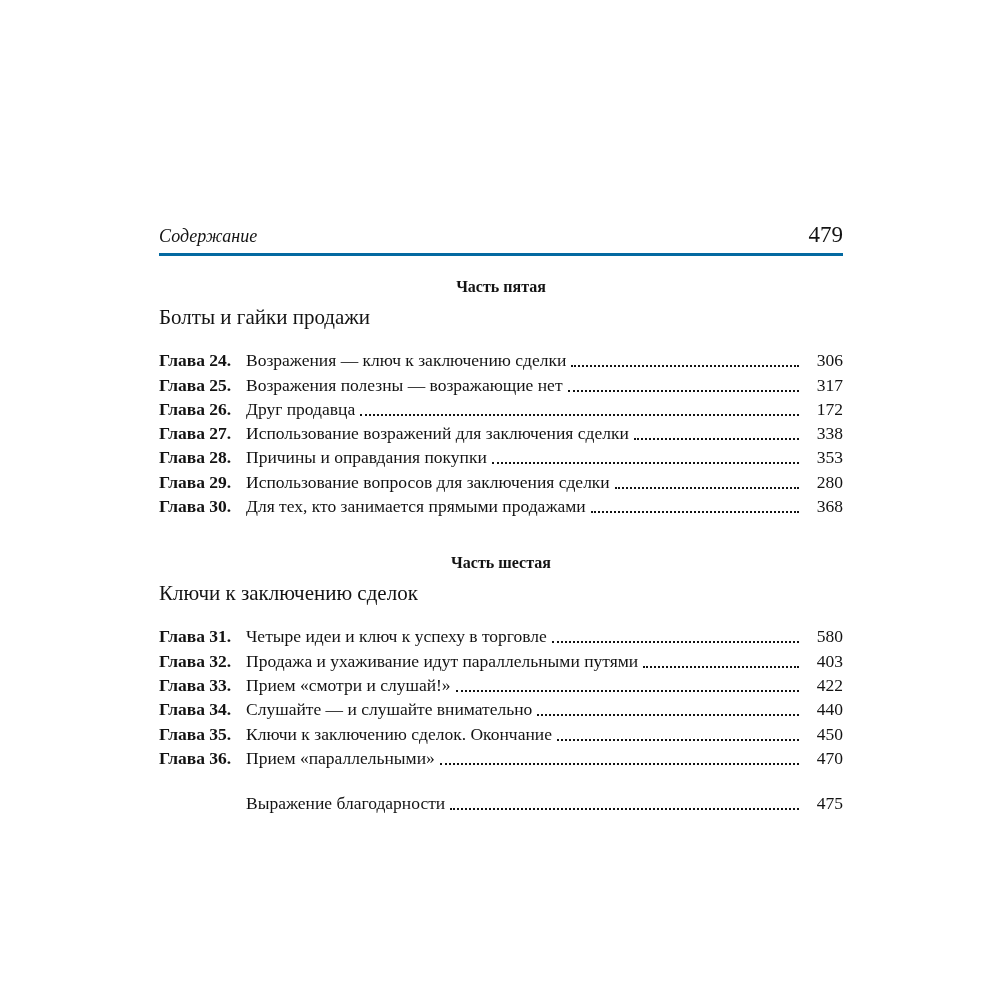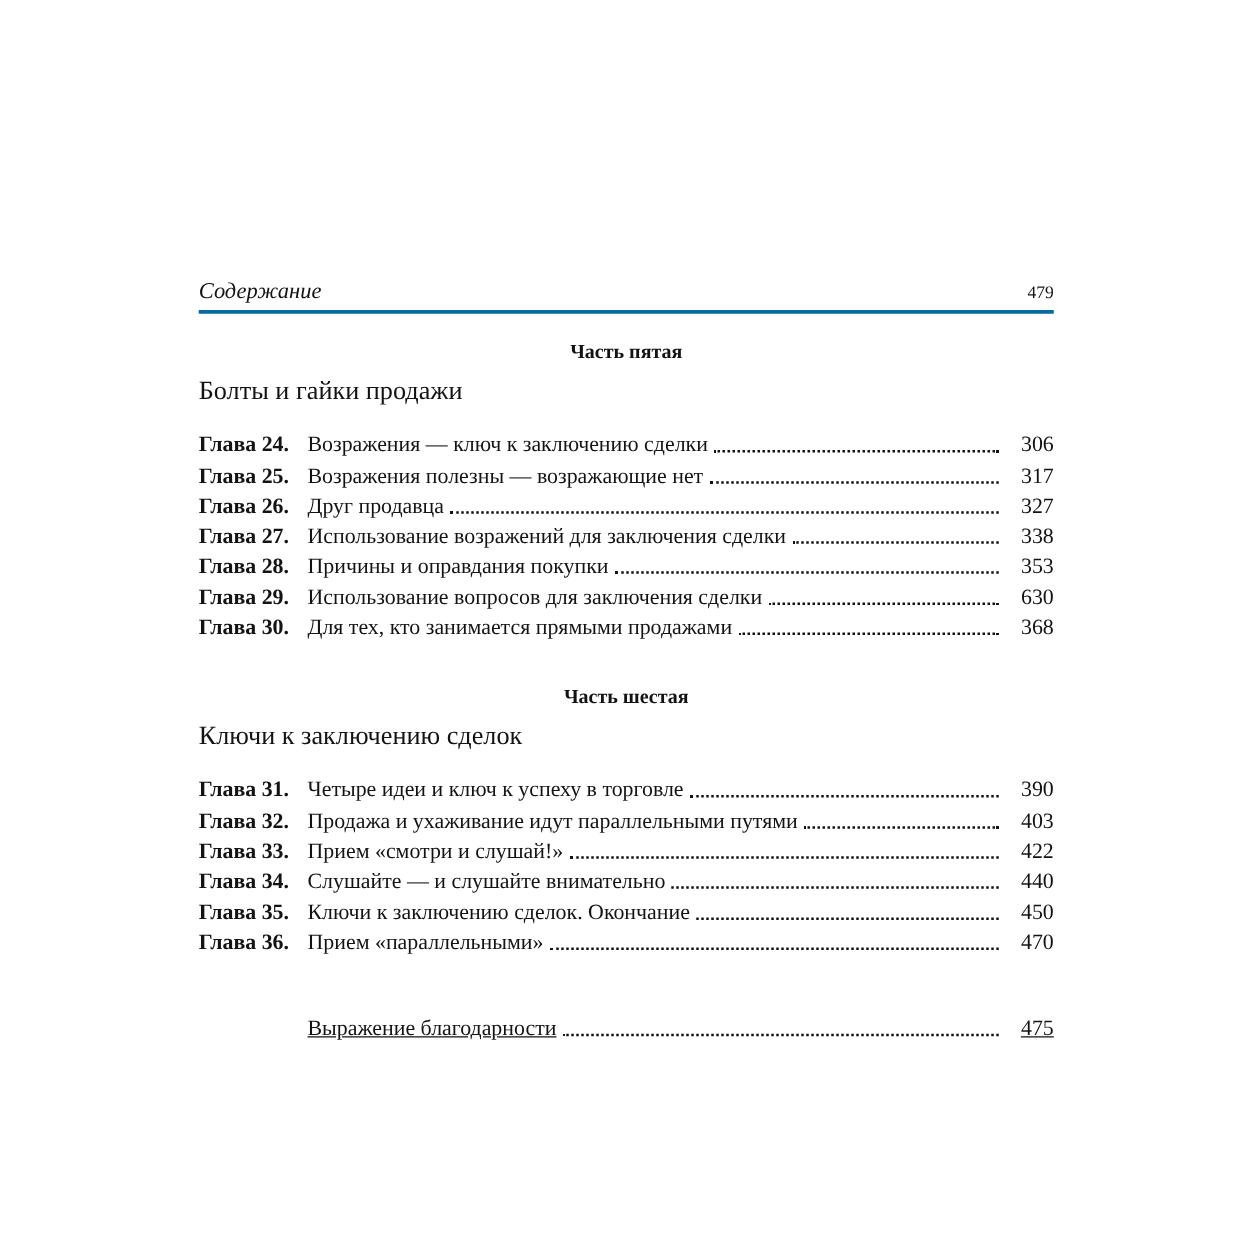--- a/index.html
+++ b/index.html
@@ -15,21 +15,21 @@
     width: 684px;
   }
   .running-head {
     display: flex;
     justify-content: space-between;
     align-items: baseline;
     border-bottom: 3px solid #0369a1;
     padding-bottom: 5px;
   }
   .running-title { font-style: italic; font-size: 18px; }
-  .running-page  { font-size: 14px; }
+  .running-page  { font-size: 23px; }
 
   .part-title {
     margin-top: 22px;
     text-align: center;
     font-weight: bold;
     font-size: 16px;
   }
   .part-subtitle {
     margin-top: 9px;
     text-align: left;
@@ -55,22 +55,21 @@
     border-bottom: 2px dotted #131313;
     margin: 0 10px 4px 5px;
     min-width: 12px;
   }
   .row .pagenum {
     flex: 0 0 34px;
     text-align: right;
   }
   .section-six { margin-top: 37px; }
   .ack-row {
-    margin-top: 45px;
-    text-decoration: underline;
+    margin-top: 21px;
   }
   .ack-row .indent {
     width: 87px;
     flex: 0 0 87px;
   }
 </style>
 </head>
 <body>
 
 <div class="page">
@@ -94,59 +93,59 @@
       <div class="row">
         <span class="label">Глава 25.</span>
         <span class="title">Возражения полезны — возражающие нет</span>
         <span class="dots"></span>
         <span class="pagenum">317</span>
       </div>
       <div class="row">
         <span class="label">Глава 26.</span>
         <span class="title">Друг продавца</span>
         <span class="dots"></span>
-        <span class="pagenum">327</span>
+        <span class="pagenum">172</span>
       </div>
       <div class="row">
         <span class="label">Глава 27.</span>
         <span class="title">Использование возражений для заключения сделки</span>
         <span class="dots"></span>
         <span class="pagenum">338</span>
       </div>
       <div class="row">
         <span class="label">Глава 28.</span>
         <span class="title">Причины и оправдания покупки</span>
         <span class="dots"></span>
         <span class="pagenum">353</span>
       </div>
       <div class="row">
         <span class="label">Глава 29.</span>
         <span class="title">Использование вопросов для заключения сделки</span>
         <span class="dots"></span>
-        <span class="pagenum">630</span>
+        <span class="pagenum">280</span>
       </div>
       <div class="row">
         <span class="label">Глава 30.</span>
         <span class="title">Для тех, кто занимается прямыми продажами</span>
         <span class="dots"></span>
         <span class="pagenum">368</span>
       </div>
     </div>
   </div>
 
   <div class="section-six">
     <div class="part-title">Часть шестая</div>
     <div class="part-subtitle">Ключи к заключению сделок</div>
 
     <div class="entries">
       <div class="row">
         <span class="label">Глава 31.</span>
         <span class="title">Четыре идеи и ключ к успеху в торговле</span>
         <span class="dots"></span>
-        <span class="pagenum">390</span>
+        <span class="pagenum">580</span>
       </div>
       <div class="row">
         <span class="label">Глава 32.</span>
         <span class="title">Продажа и ухаживание идут параллельными путями</span>
         <span class="dots"></span>
         <span class="pagenum">403</span>
       </div>
       <div class="row">
         <span class="label">Глава 33.</span>
         <span class="title">Прием «смотри и слушай!»</span>

